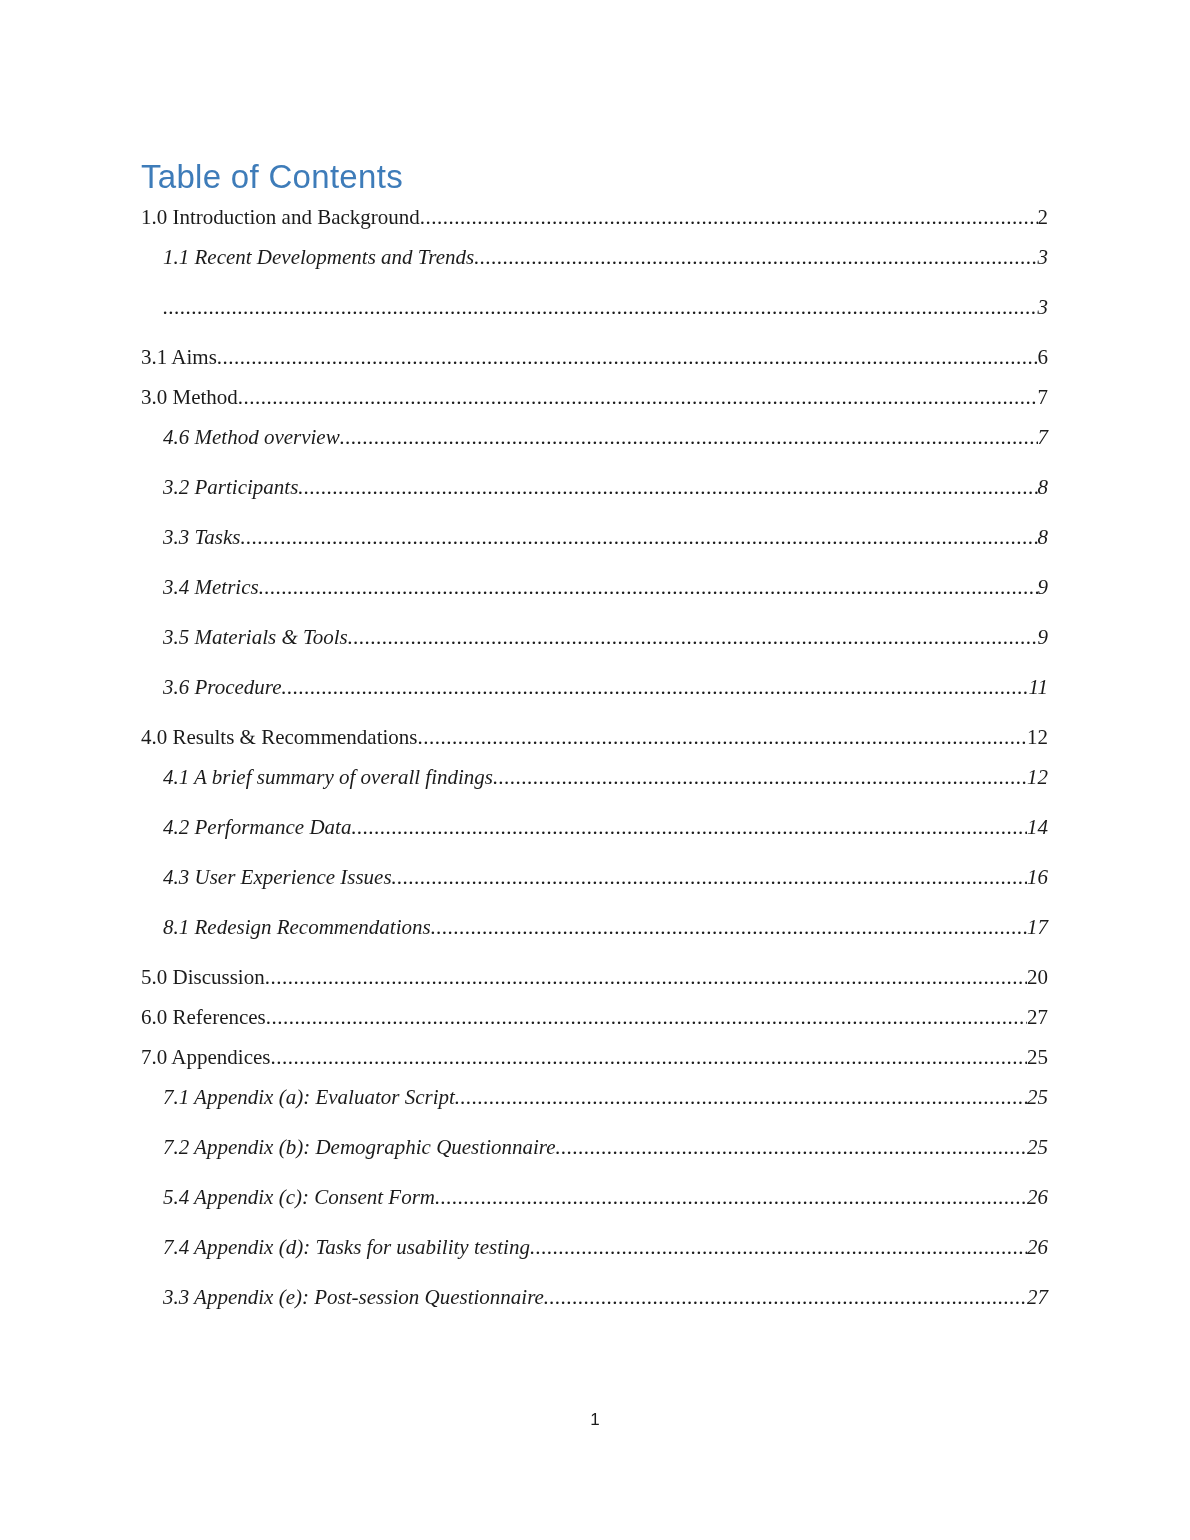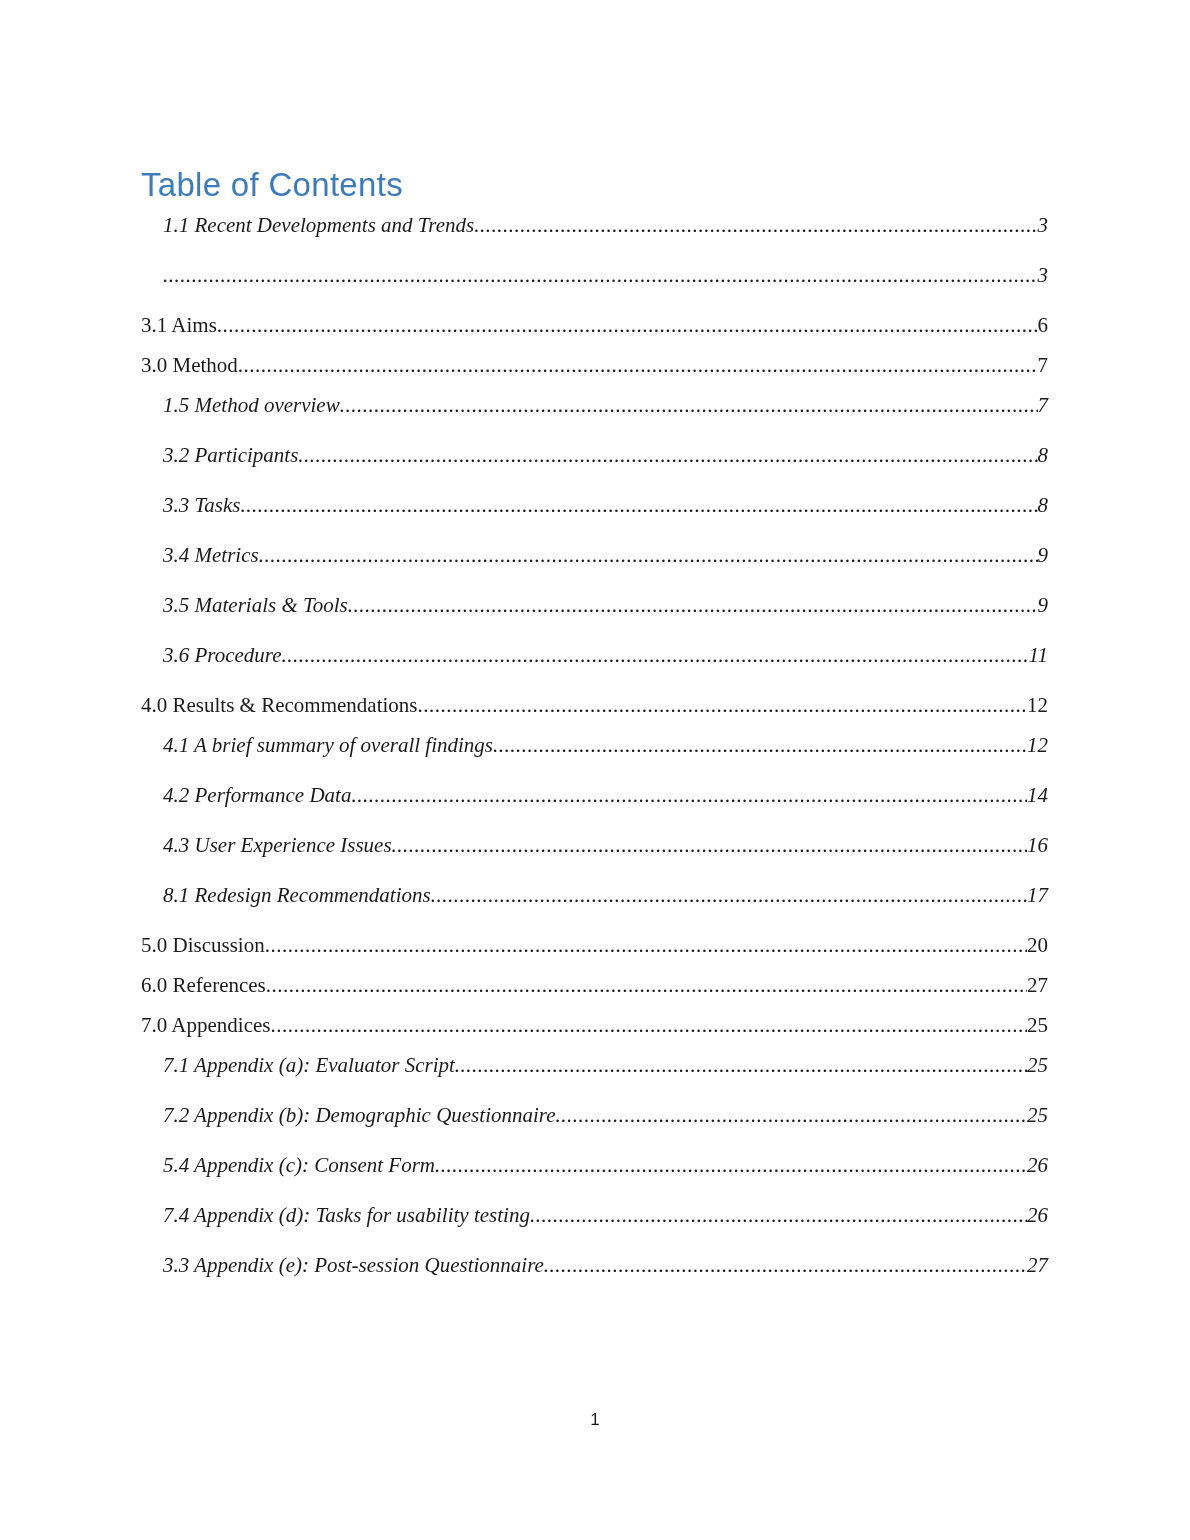--- a/index.html
+++ b/index.html
@@ -11,21 +11,21 @@
     width: 1190px;
     height: 1540px;
     position: relative;
     font-family: "Liberation Serif", serif;
     color: #1b1b1b;
   }
   .content {
     position: absolute;
     left: 141px;
     right: 142px;
-    top: 166px;
+    top: 158px;
   }
   .doc-title {
     font-family: "Liberation Sans", sans-serif;
     font-size: 33px;
     font-weight: 400;
     line-height: 1.15;
     margin: 0 0 1px 0;
     letter-spacing: 0.3px;
   }
   .toc {
@@ -69,41 +69,46 @@
     font-size: 17px;
     color: #1b1b1b;
   }
 </style>
 </head>
 <body>
 
 <div class="content">
   <h1 class="doc-title" style="color: rgb(62, 124, 185);">Table of Contents</h1>
   <div class="toc">
+      <div class="toc-row lvl1">
+        <span class="toc-label">1.0 Introduction and Background</span>
+        <span class="toc-leader"></span>
+        <span class="toc-page">2</span>
+      </div>
       <div class="toc-row lvl2">
         <span class="toc-label">1.1 Recent Developments and Trends</span>
         <span class="toc-leader"></span>
         <span class="toc-page">3</span>
       </div>
       <div class="toc-row lvl2">
         <span class="toc-leader"></span>
         <span class="toc-page">3</span>
       </div>
       <div class="toc-row lvl1">
         <span class="toc-label">3.1 Aims</span>
         <span class="toc-leader"></span>
         <span class="toc-page">6</span>
       </div>
       <div class="toc-row lvl1">
         <span class="toc-label">3.0 Method</span>
         <span class="toc-leader"></span>
         <span class="toc-page">7</span>
       </div>
       <div class="toc-row lvl2">
-        <span class="toc-label">1.5 Method overview</span>
+        <span class="toc-label">4.6 Method overview</span>
         <span class="toc-leader"></span>
         <span class="toc-page">7</span>
       </div>
       <div class="toc-row lvl2">
         <span class="toc-label">3.2 Participants</span>
         <span class="toc-leader"></span>
         <span class="toc-page">8</span>
       </div>
       <div class="toc-row lvl2">
         <span class="toc-label">3.3 Tasks</span>

